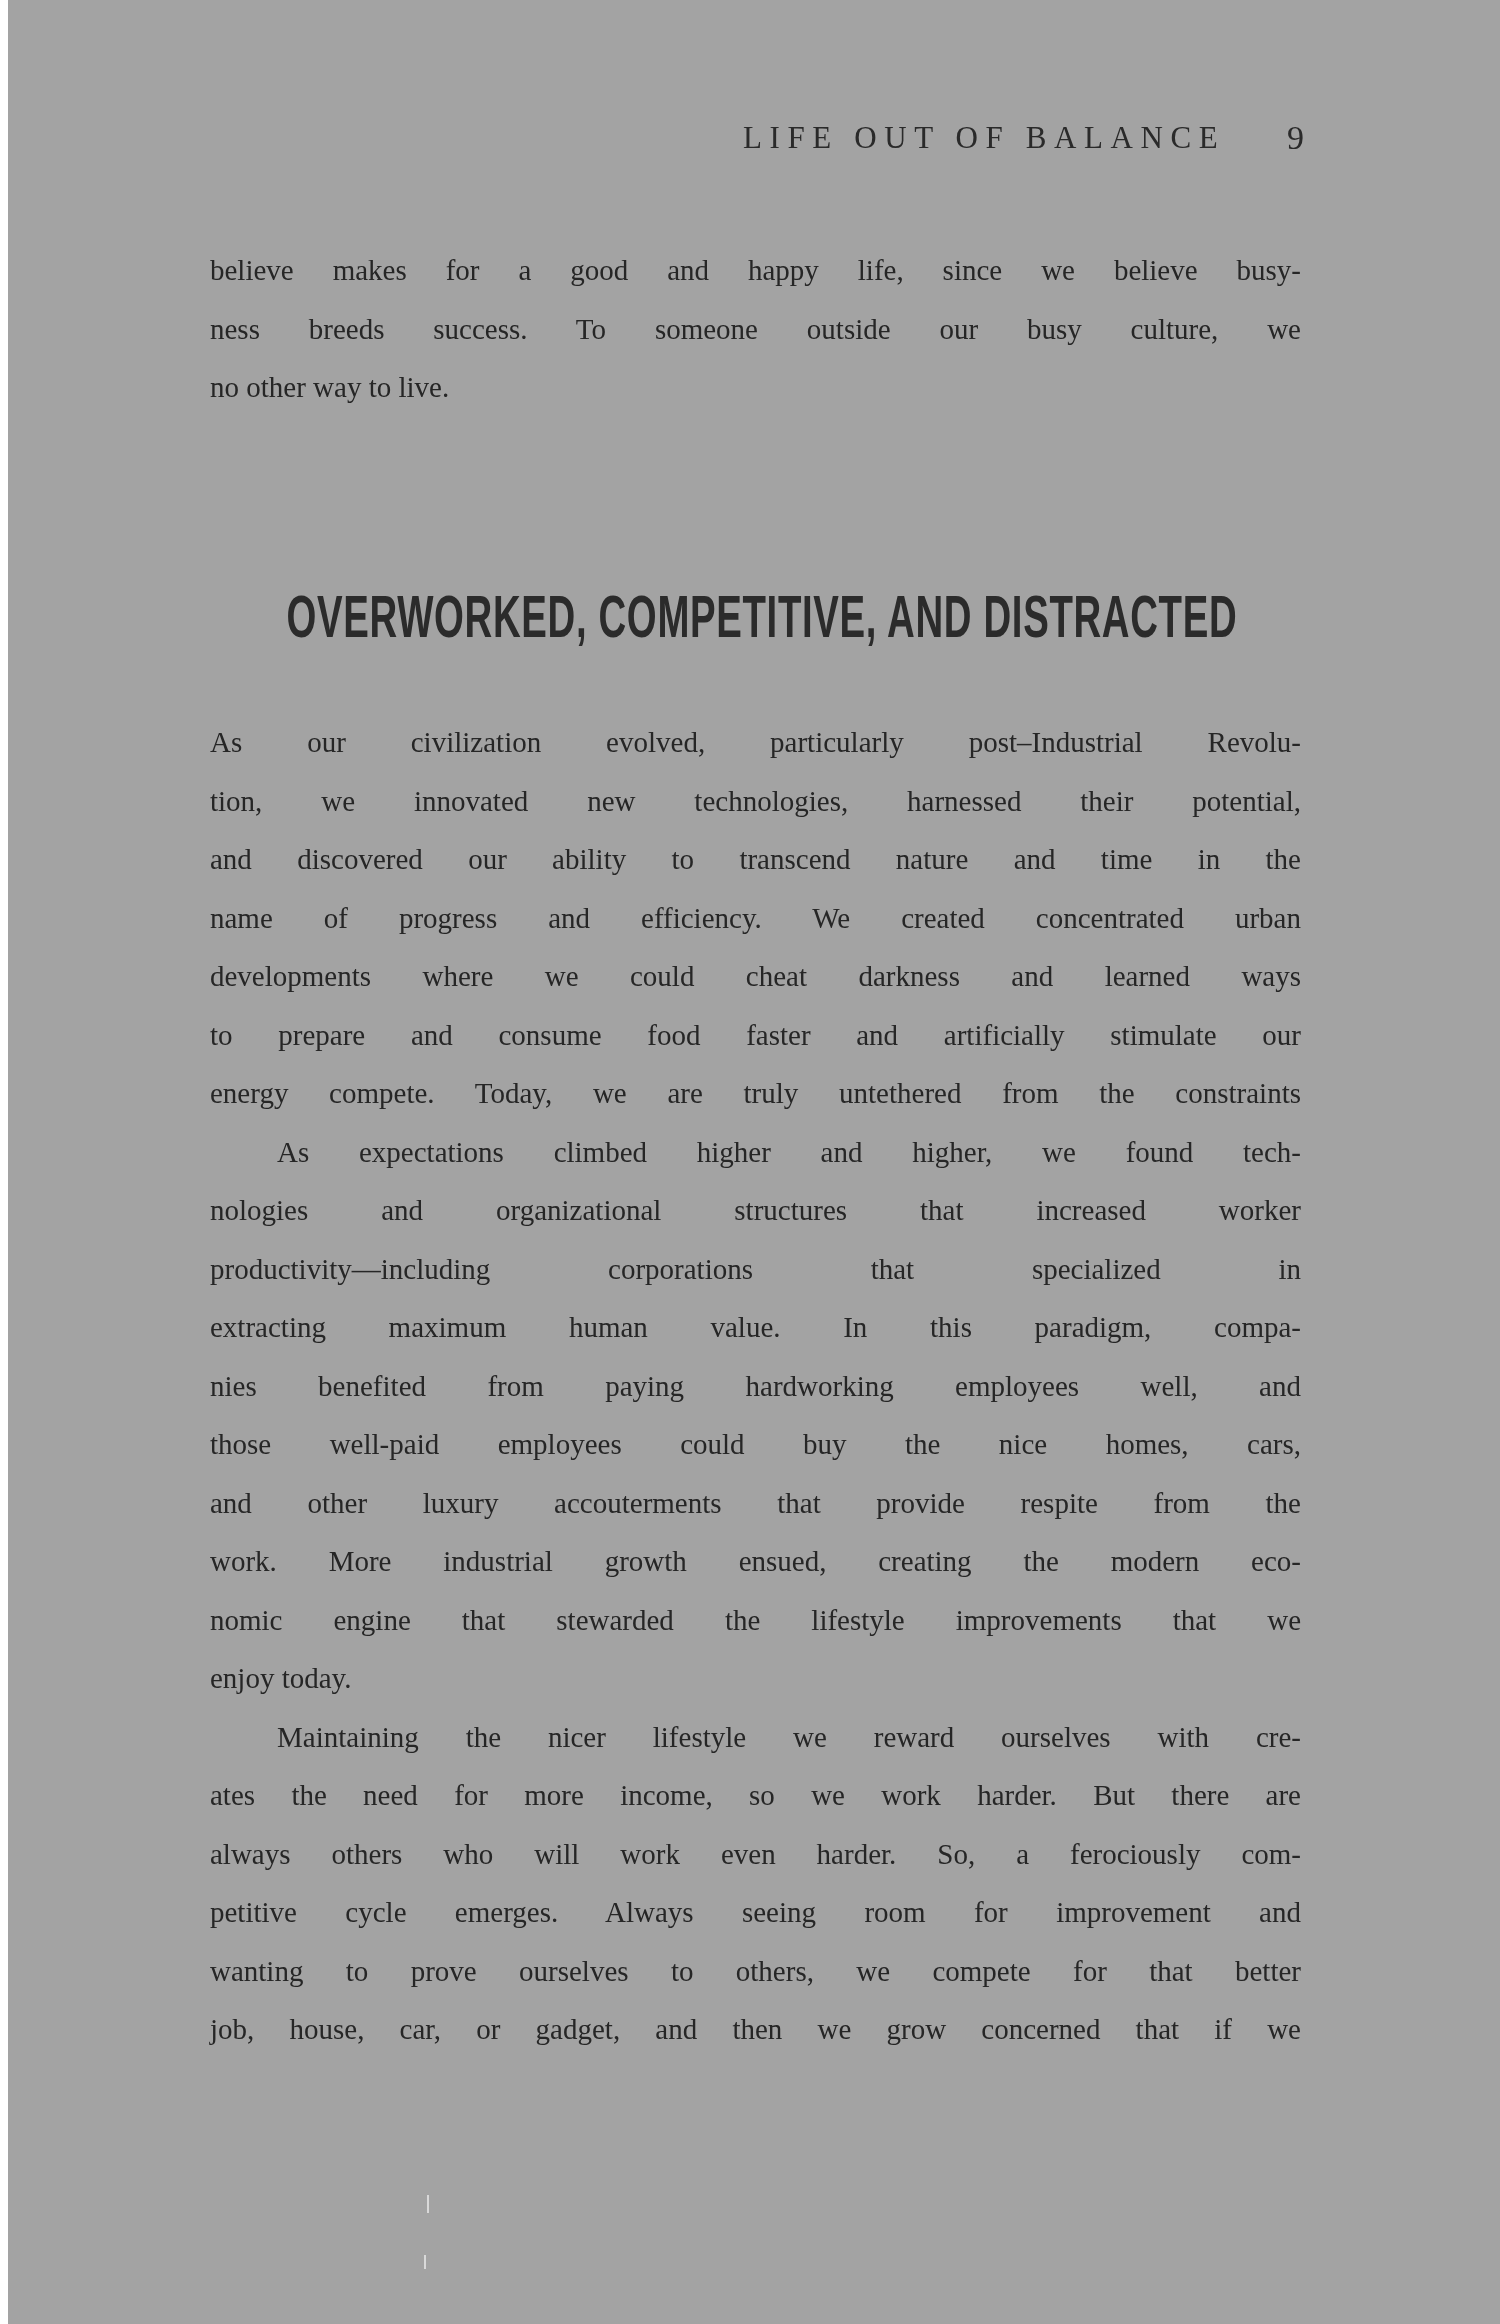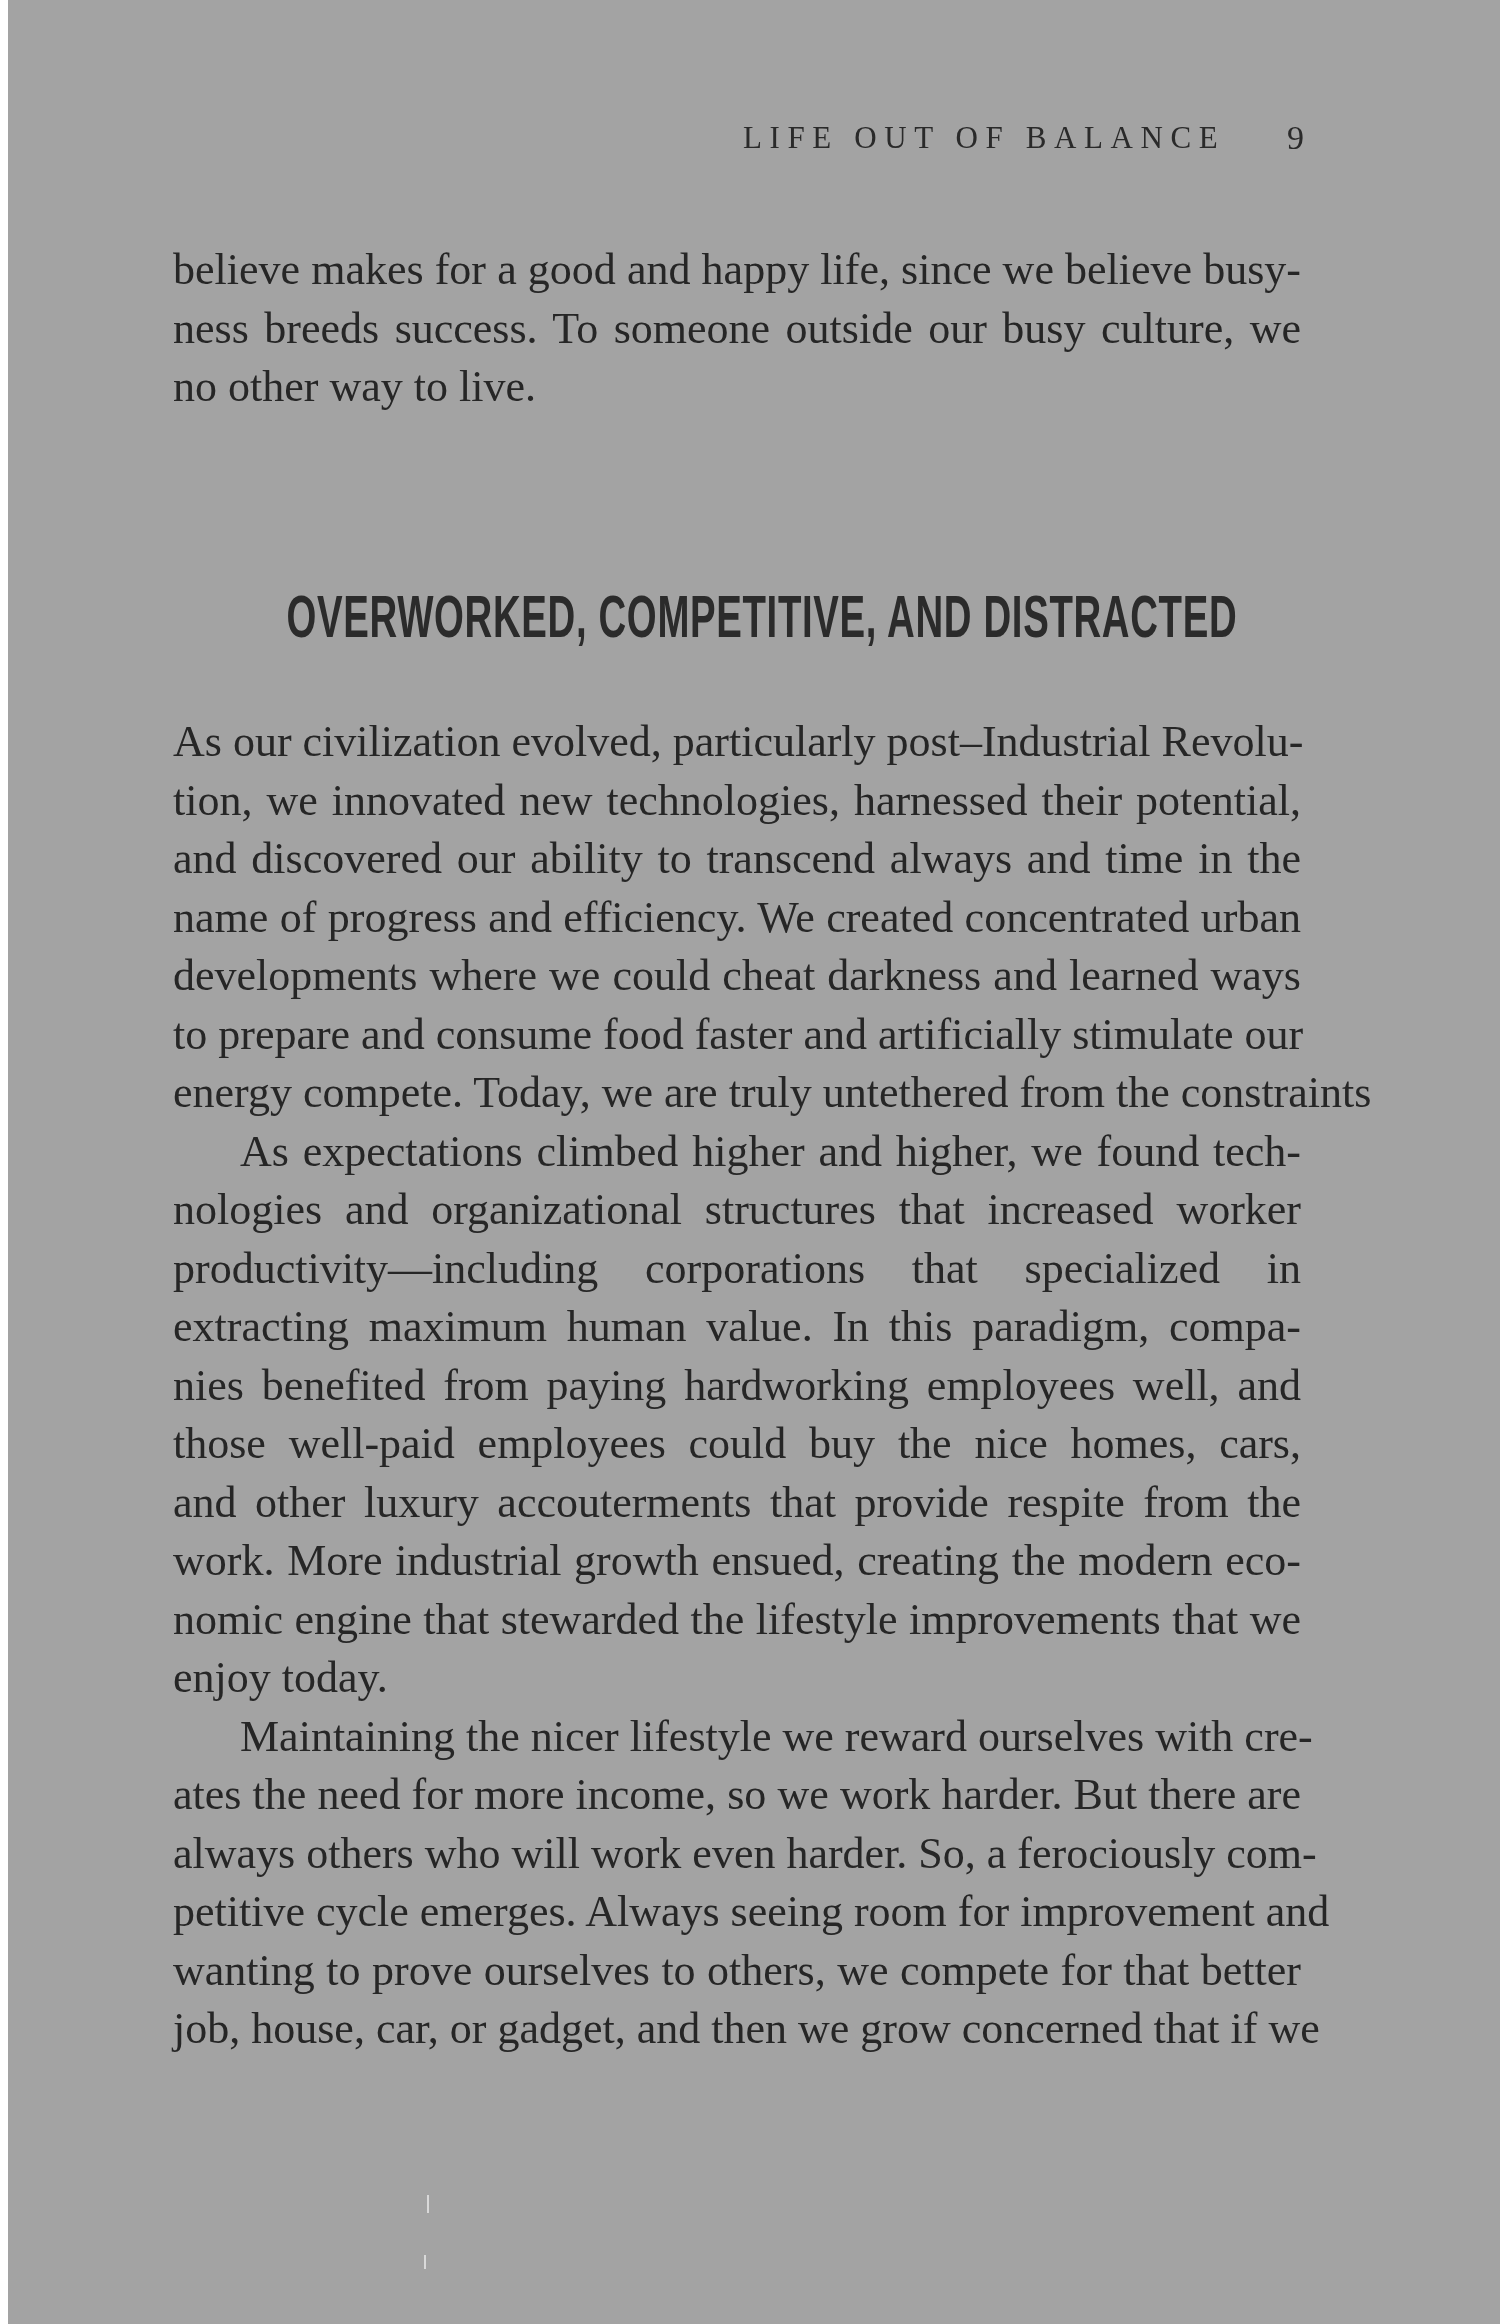--- a/index.html
+++ b/index.html
@@ -12,23 +12,23 @@
     font-family: "Liberation Serif", serif; font-size: 31px; letter-spacing: 7.6px;
     line-height: 40px; color: #2a2a2a; white-space: nowrap;
   }
   .rh-page {
     position: absolute; right: 0; top: 0;
     font-family: "Liberation Serif", serif; font-size: 34px; line-height: 40px; color: #2a2a2a;
   }
 
   .block { position: absolute; left: 165px; width: 1128px; }
   .line {
-    font-family: "Liberation Serif", serif; font-size: 44px;
+    font-family: "Liberation Serif", serif; font-size: 29px;
     height: 58.5px; line-height: 58.5px; white-space: nowrap;
-    text-align: justify; text-align-last: justify; color: #262626;
+    text-align: justify; text-align-last: justify; color: #262626; margin-left: 37px;
   }
   .line.last { text-align-last: left; }
   .line.indent { padding-left: 67px; }
 
   .block-1 { top: 241px; }
   .block-2 { top: 713px; }
 
   .section-heading {
     position: absolute; top: 582px; left: 0; width: 1468px; text-align: center;
     font-family: "Liberation Sans", sans-serif; font-weight: bold; font-size: 60px;
@@ -55,21 +55,21 @@
   </div>
 
   <div class="section-heading">
     <span>OVERWORKED, COMPETITIVE, AND DISTRACTED</span>
   </div>
 
   <div class="block block-2">
     <div>
       <div class="line">As our civilization evolved, particularly post–Industrial Revolu-</div>
       <div class="line">tion, we innovated new technologies, harnessed their potential,</div>
-      <div class="line">and discovered our ability to transcend always and time in the</div>
+      <div class="line">and discovered our ability to transcend nature and time in the</div>
       <div class="line">name of progress and efficiency. We created concentrated urban</div>
       <div class="line">developments where we could cheat darkness and learned ways</div>
       <div class="line">to prepare and consume food faster and artificially stimulate our</div>
       <div class="line">energy compete. Today, we are truly untethered from the constraints</div>
     </div>
     <div>
       <div class="line indent">As expectations climbed higher and higher, we found tech-</div>
       <div class="line">nologies and organizational structures that increased worker</div>
       <div class="line">productivity—including corporations that specialized in</div>
       <div class="line">extracting maximum human value. In this paradigm, compa-</div>

